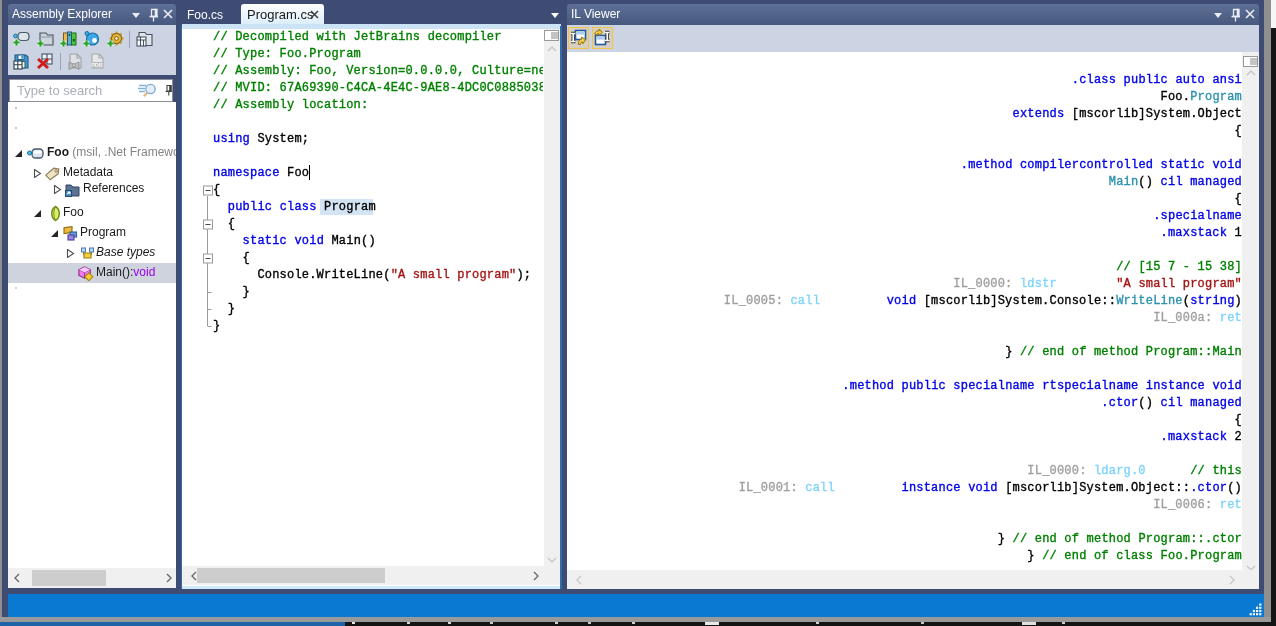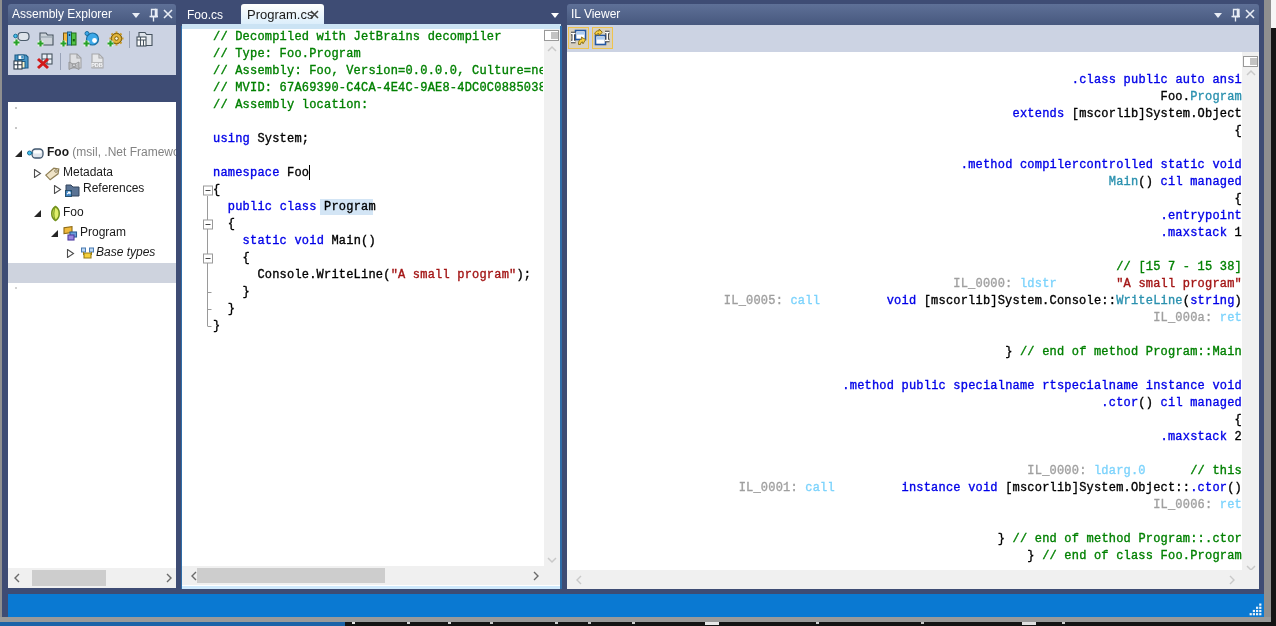--- a/index.html
+++ b/index.html
@@ -171,20 +171,33 @@
 
       <g transform="translate(81,30)" opacity="0.85">
         <path d="M3 1 h7 l4 4 v10 H3 Z" fill="#ececec" stroke="#a0a0a0" stroke-width="1.1"></path>
         <path d="M10 1 v4 h4" fill="none" stroke="#a0a0a0" stroke-width="1.1"></path>
         <rect x="2" y="9" width="12" height="6" rx="1" fill="#b5b5b5"></rect>
         <text x="8" y="14" font-size="5.5" font-family="Liberation Sans" fill="#fff" text-anchor="middle" font-weight="bold">PDB</text>
       </g>
     </svg>
   </div>
 
+  <div class="abs" style="left:1px;top:75px;width:164px;height:23px;background:#fff;border:1px solid #8a8f98;">
+    <span style="position:absolute;left:7px;top:3px;color:#a9aeb6;font-size:13px;">Type to search</span>
+    <svg class="abs" style="left:126px;top:2px;" width="38" height="19" viewBox="0 0 38 19">
+      <circle cx="14.5" cy="7" r="4.7" fill="#e3eefa" stroke="#79a9cc" stroke-width="1.3"></circle>
+      <path d="M11.2 10.6 L8 14.2" stroke="#ddbd85" stroke-width="2.4"></path>
+      <path d="M3 3.5 h7 M2 6.5 h7 M3 9.5 h6" stroke="#7fb2d6" stroke-width="1.3"></path>
+      <g stroke="#3f3f3f" stroke-width="1.1" fill="none">
+        <path d="M31 3.5 h3 v5.5 h-3 z"></path>
+        <path d="M34 3.5 h1.2 v5.5 h-1.2 z" fill="#3f3f3f"></path>
+        <path d="M29.5 9.5 h6.5 M32.8 10 v3.5"></path>
+      </g>
+    </svg>
+  </div>
 
   <div class="abs" style="left:0;top:98px;width:168px;height:466px;background:#fff;overflow:hidden;" id="tree">
     <div class="abs" style="left:0;top:161px;width:168px;height:20px;background:#ced3de;"></div>
     <div class="abs" style="left:7px;top:5px;width:2px;height:2px;background:#c6c6c6;"></div>
     <div class="abs" style="left:7px;top:25px;width:2px;height:2px;background:#c6c6c6;"></div>
     <div class="abs" style="left:7px;top:185px;width:2px;height:2px;background:#d2d2d2;"></div>
 
     <div class="trow" style="top:41px;">
       <svg class="exp" style="left:6px;" width="9" height="9">
           <path d="M8 1 V8 H1 Z" fill="#262626"></path>
@@ -243,20 +256,29 @@
       <svg class="exp" style="left:58px;" width="9" height="9">
           <path d="M1.5 0.5 L7.5 4.5 L1.5 8.5 Z" fill="#fff" stroke="#4e4e4e" stroke-width="1.1"></path>
         </svg>
       <svg class="tico" style="left:71px;" width="17" height="17" viewBox="0 0 17 17">
         <path d="M5 8 h7 v5 h-7 z" fill="#f5d03c" stroke="#9a7d12" stroke-width="1.1"></path>
         <rect x="2.5" y="3" width="4" height="4" fill="#bcd8f4" stroke="#4a7ab0" stroke-width="1"></rect>
         <rect x="10.5" y="3" width="4" height="4" fill="#bcd8f4" stroke="#4a7ab0" stroke-width="1"></rect>
         <path d="M4.5 7 v3 M12.5 7 v3" stroke="#9a7d12" stroke-width="1"></path>
       </svg>
       <span class="tlbl" style="left:88px;font-style:italic;">Base types</span>
+    </div>
+    <div class="trow" style="top:161px;">
+      <svg class="tico" style="left:69px;" width="17" height="17" viewBox="0 0 18 18">
+        <path d="M8 2 L14 5 V11 L8 14 L2 11 V5 Z" fill="#f27df2" stroke="#91298f" stroke-width="1.2"></path>
+        <path d="M2 5 L8 8 L14 5 M8 8 V14" fill="none" stroke="#91298f" stroke-width="1"></path>
+        <path d="M8 8 L2 5 L8 2 L14 5 Z" fill="#fbc6fb"></path>
+        <rect x="9.5" y="9.5" width="6" height="6" fill="#f7cf33" stroke="#a88508" stroke-width="1.1" transform="rotate(45 12.5 12.5)"></rect>
+      </svg>
+      <span class="tlbl" style="left:88px;">Main():<span style="color:#9b00e8;">void</span></span>
     </div>
   </div>
 
   <div class="scrolltrack abs" style="left:0;top:564px;width:168px;height:20px;">
     <svg class="abs" style="left:4px;top:5px;" width="10" height="10">
         <path d="M7 1 L3 5 L7 9" stroke="#6a6a6a" stroke-width="1.4" fill="none"></path>
       </svg>
     <div class="abs" style="left:24px;top:2px;width:74px;height:16px;background:#cdcdcd;"></div>
     <svg class="abs" style="left:156px;top:5px;" width="10" height="10">
         <path d="M3 1 L7 5 L3 9" stroke="#6a6a6a" stroke-width="1.4" fill="none"></path>
@@ -382,21 +404,21 @@
   <div class="abs" style="left:0;top:48px;width:675px;height:518px;background:#fff;overflow:hidden;"></div>
   <div class="abs" style="left:30px;top:68px;width:645px;height:498px;overflow:hidden;text-align:right;">
 <pre id="ilcode"><span class="k">.class public auto ansi</span>
   Foo.<span class="t">Program</span>
     <span class="k">extends</span> [mscorlib]System.Object
 {
 
   <span class="k">.method compilercontrolled static void</span>
     <span class="t">Main</span>() <span class="k">cil managed</span>
   {
-    <span class="k">.entrypoint</span>
+    <span class="k">.specialname</span>
     <span class="k">.maxstack</span> 1
 
     <span class="c">// [15 7 - 15 38]</span>
     <span class="g">IL_0000:</span> <span class="o">ldstr</span>        <span class="s">"A small program"</span>
     <span class="g">IL_0005:</span> <span class="o">call</span>         <span class="k">void</span> [mscorlib]System.Console::<span class="t">WriteLine</span>(<span class="k">string</span>)
     <span class="g">IL_000a:</span> <span class="o">ret</span>
 
   } <span class="c">// end of method Program::Main</span>
 
   <span class="k">.method public specialname rtspecialname instance void</span>

